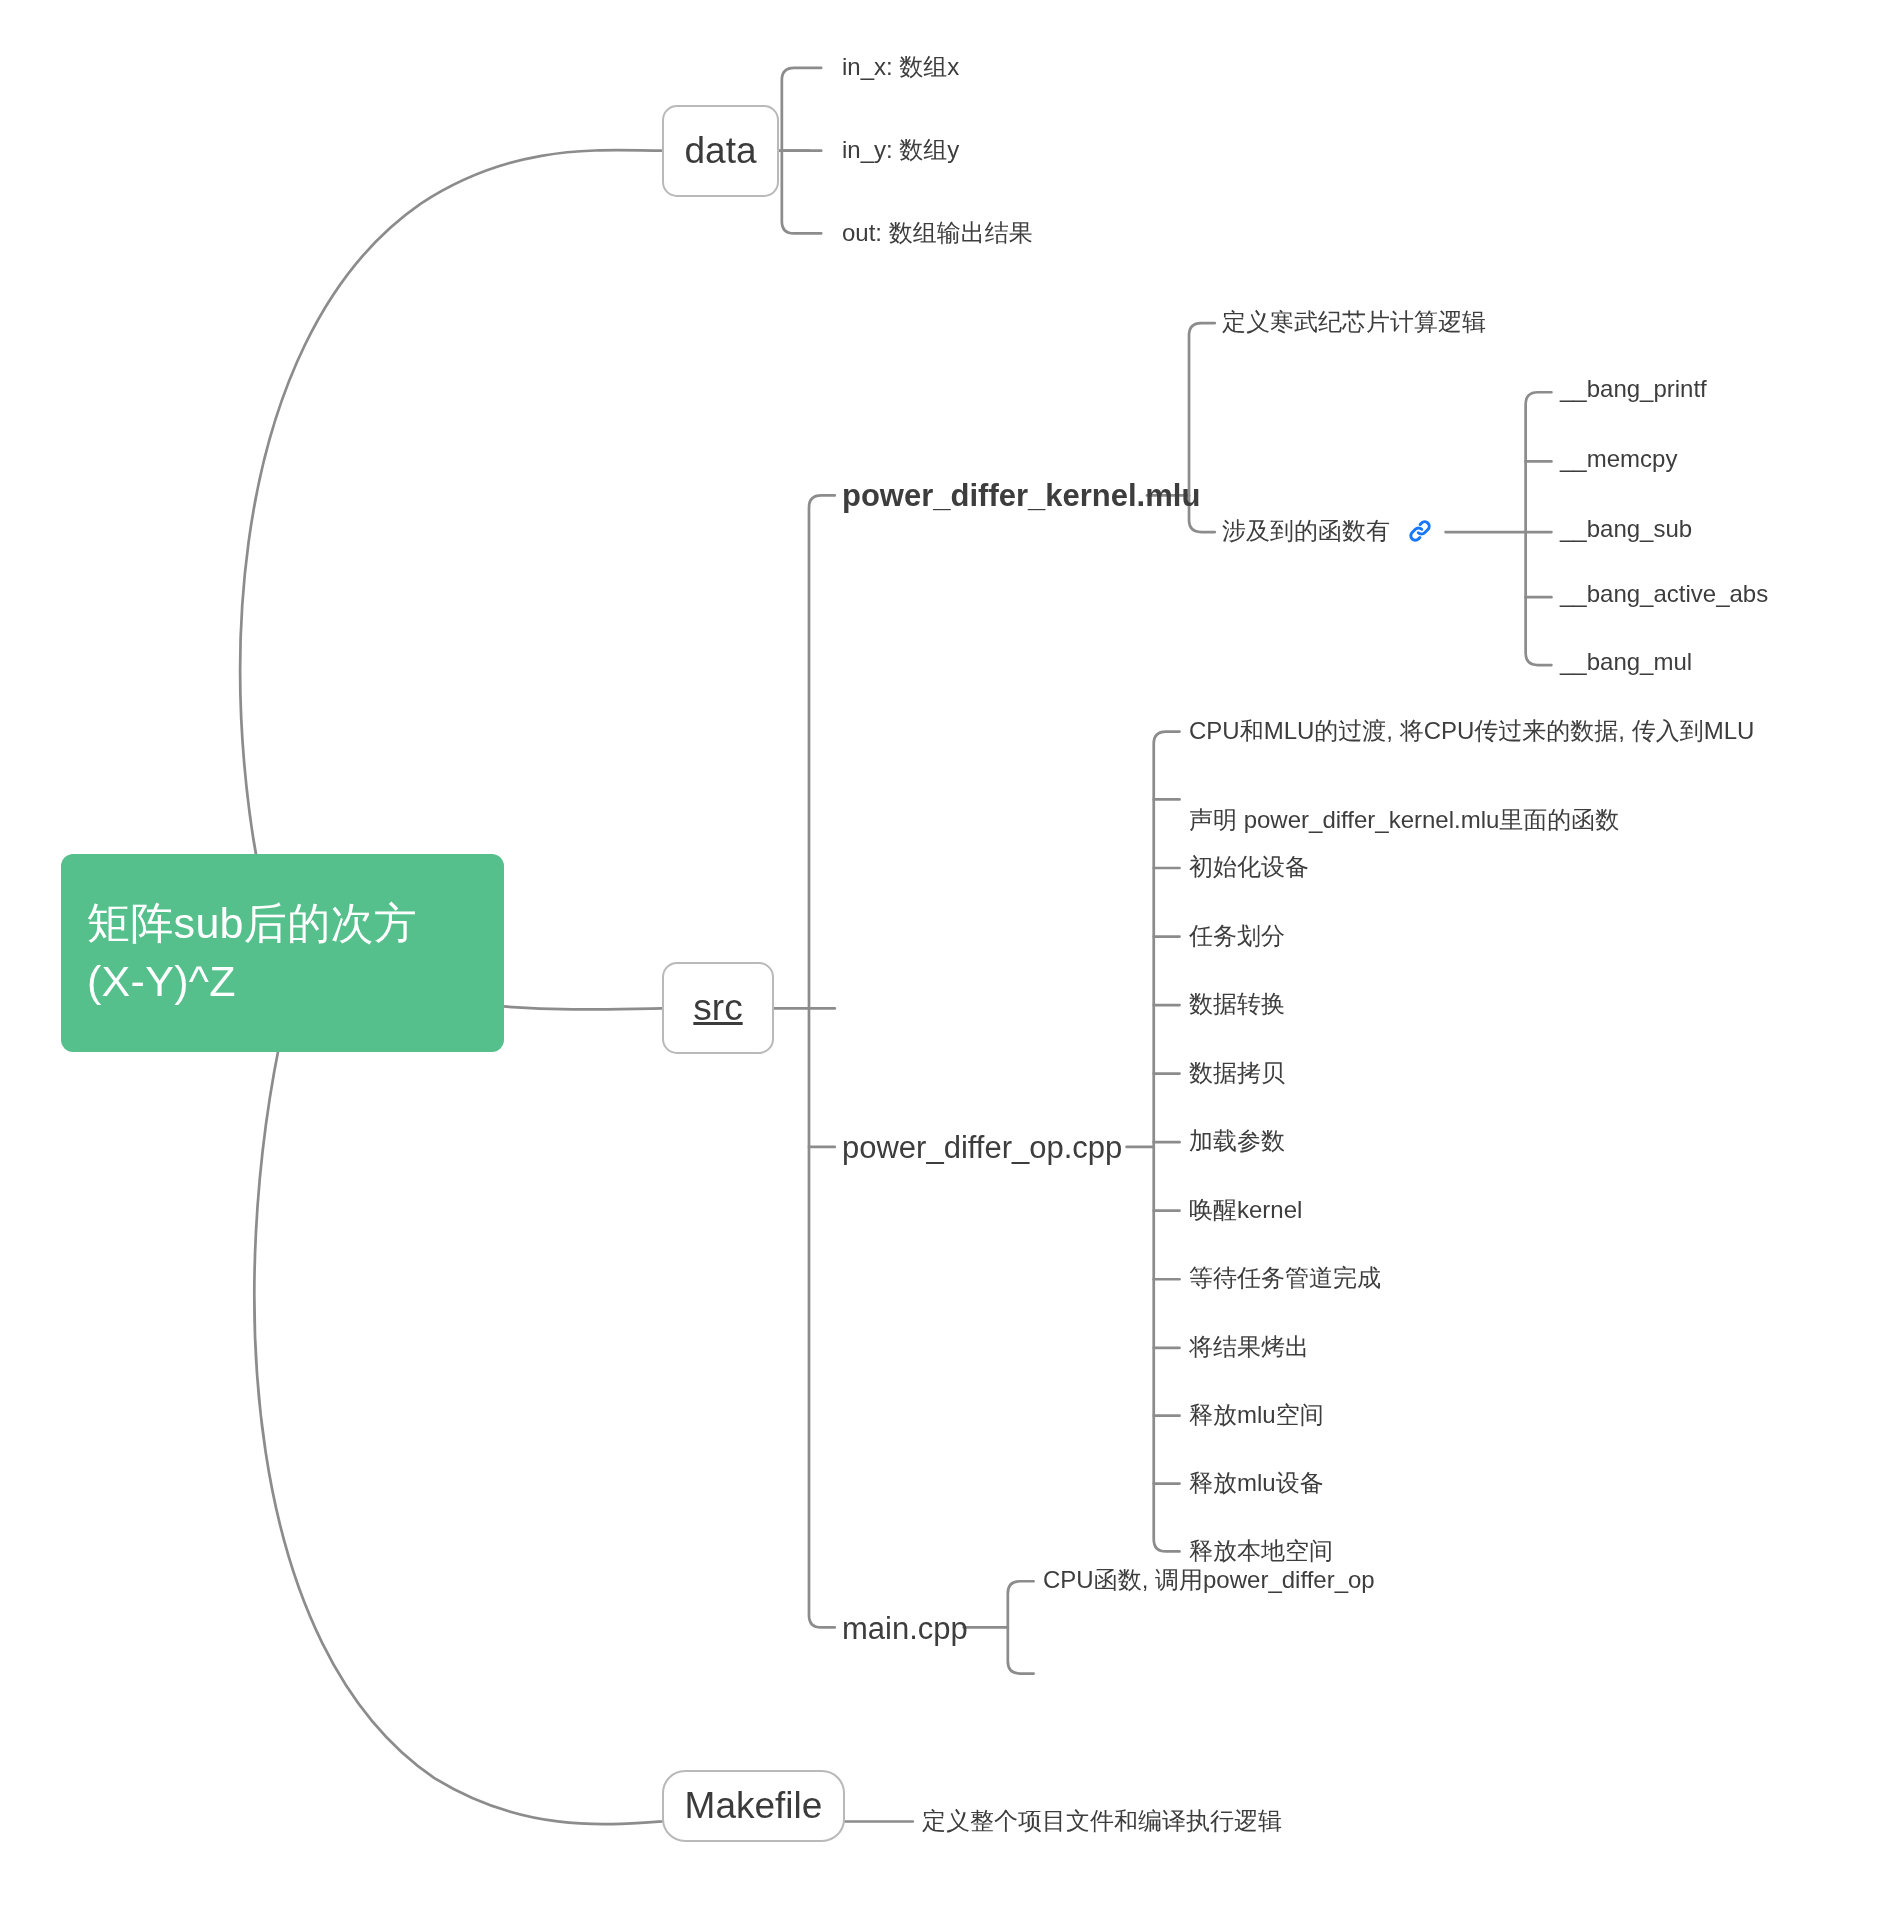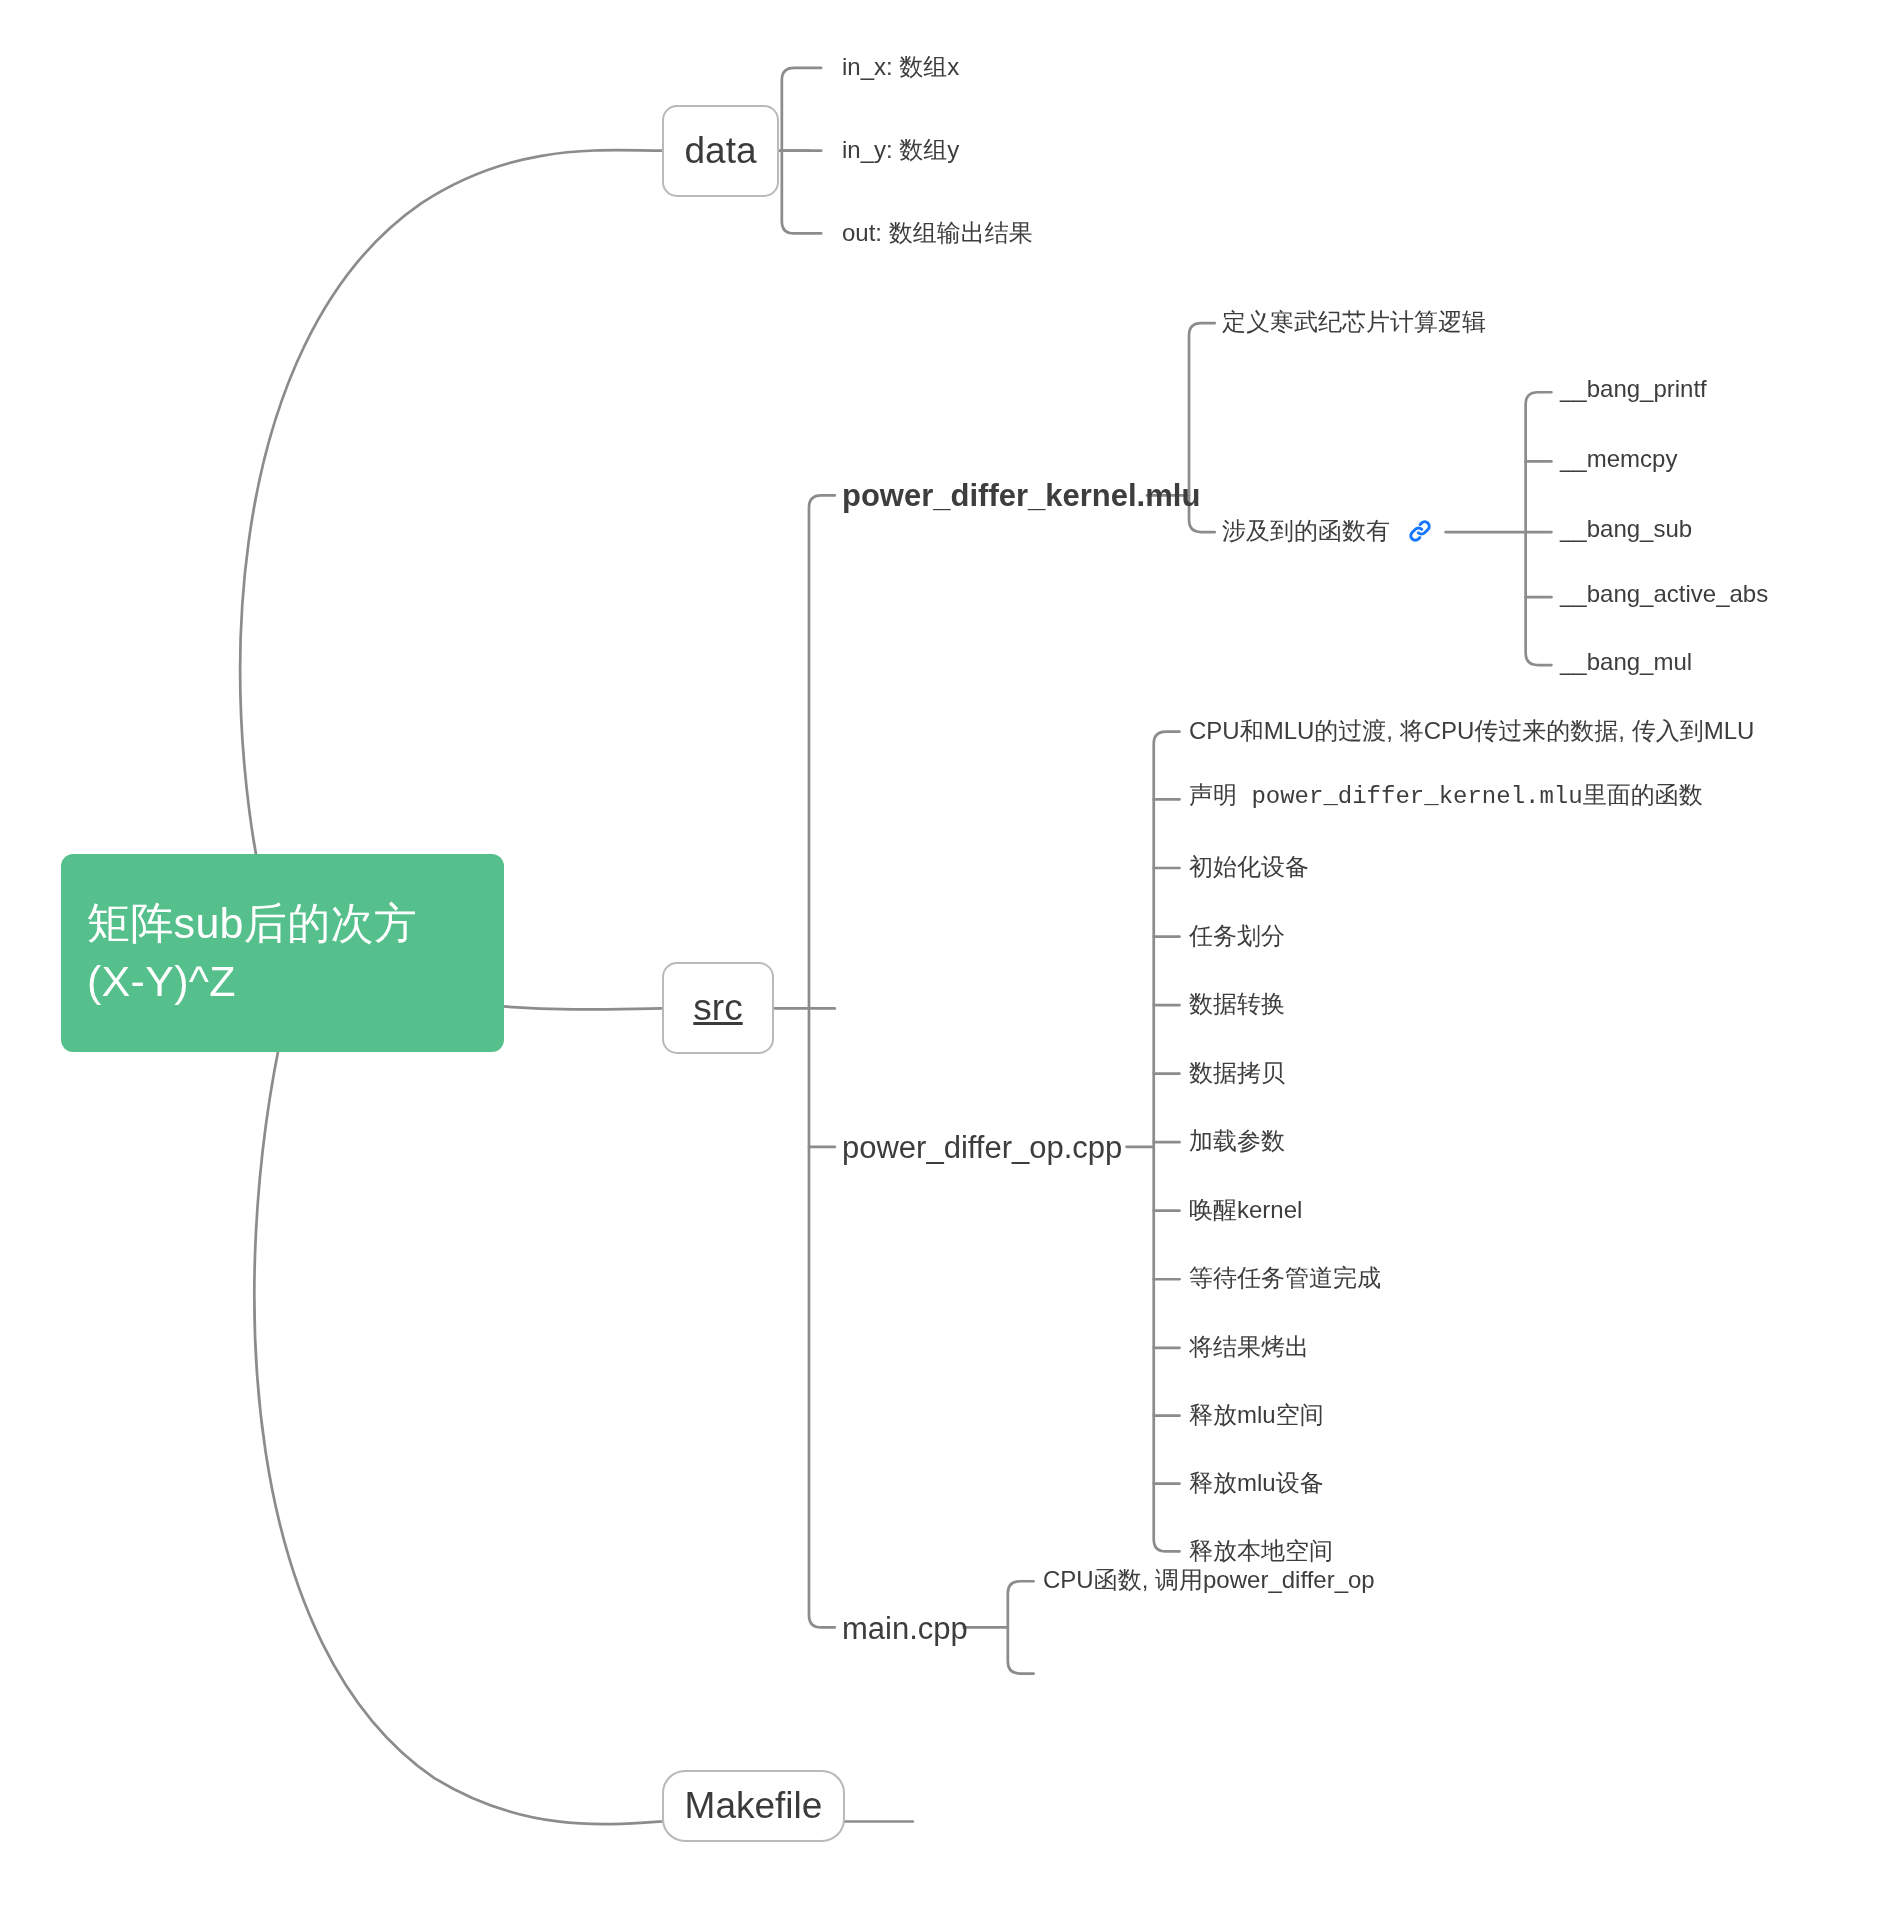--- a/index.html
+++ b/index.html
@@ -210,21 +210,21 @@
     <span>__bang_mul</span>
   </div>
 
   <div class="node text-node lvl2" style="left:842px; top:1130px;">
     <span>power_differ_op.cpp</span>
   </div>
 
   <div class="node text-node" style="left:1189px; top:715px;">
     <span>CPU和MLU的过渡, 将CPU传过来的数据, 传入到MLU</span>
   </div>
-  <div class="node text-node" style="left:1189px; top:779px;font-family:Liberation Mono, monospace;">
+  <div class="node text-node" style="left:1189px; top:804px;">
     <span>声明 power_differ_kernel.mlu里面的函数</span>
   </div>
   <div class="node text-node" style="left:1189px; top:851px;">
     <span>初始化设备</span>
   </div>
   <div class="node text-node" style="left:1189px; top:920px;">
     <span>任务划分</span>
   </div>
   <div class="node text-node" style="left:1189px; top:988px;">
     <span>数据转换</span>
@@ -257,15 +257,18 @@
   <div class="node text-node lvl2" style="left:842px; top:1611px;">
     <span>main.cpp</span>
   </div>
   <div class="node text-node" style="left:1043px; top:1564px;">
     <span>CPU函数, 调用power_differ_op</span>
   </div>
 
   <div id="node-makefile" class="node box-node">
     <span>Makefile</span>
   </div>
+  <div class="node text-node" style="left:922px; top:1805px;">
+    <span>定义整个项目文件和编译执行逻辑</span>
+  </div>
 
 </div>
 
 
 </body></html>

